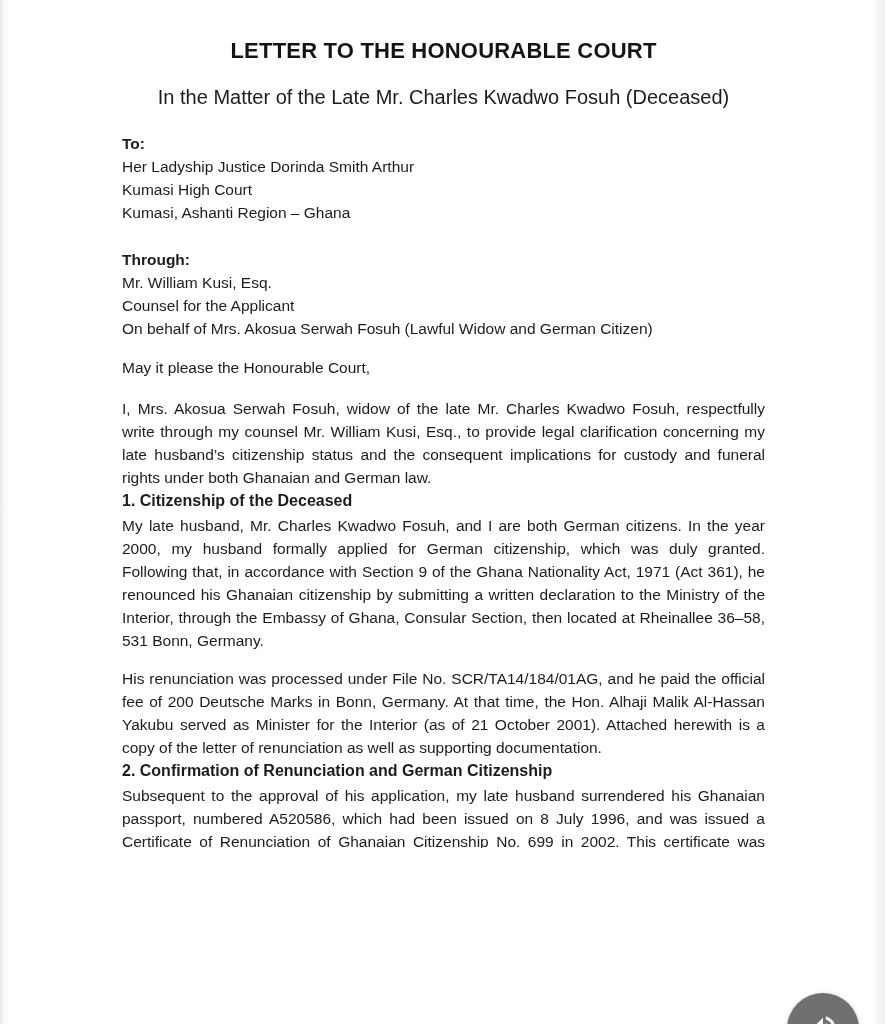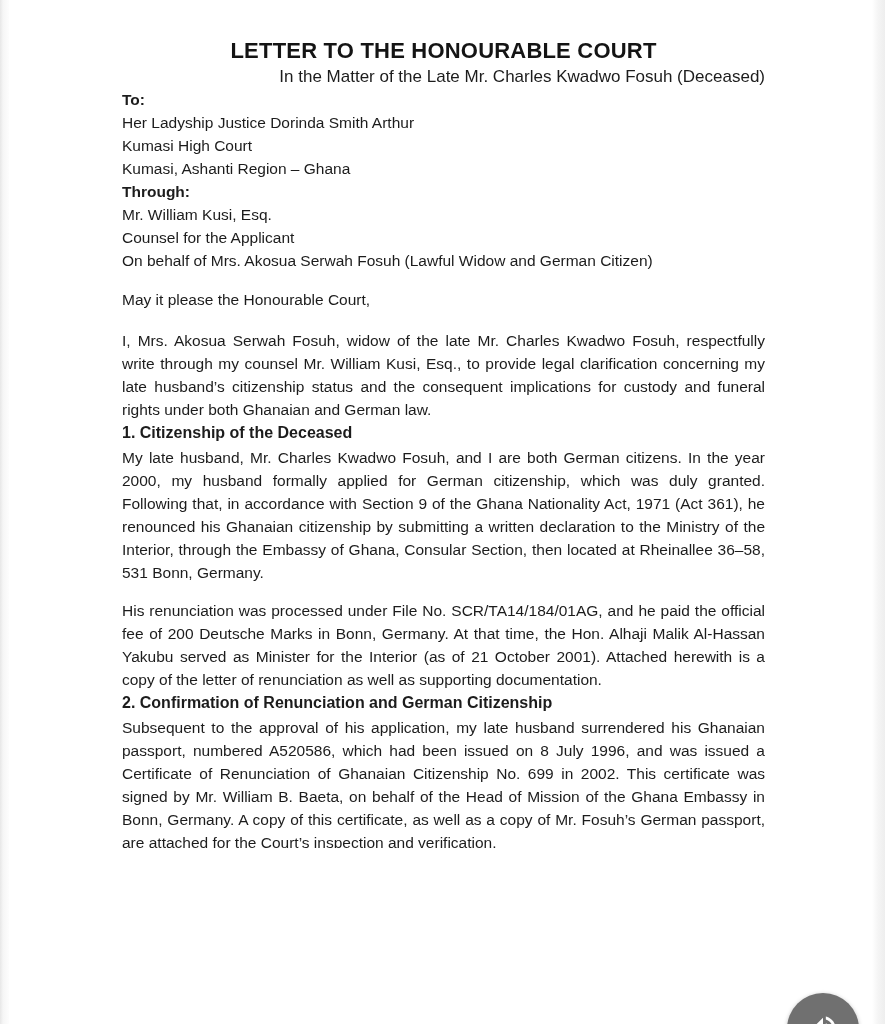--- a/index.html
+++ b/index.html
@@ -30,26 +30,27 @@
   }
   .title {
     font-size: 22px;
     font-weight: bold;
     text-align: center;
     line-height: 26px;
     letter-spacing: 0.2px;
     color: #141414;
   }
   .subtitle {
-    margin-top: 2px;
-    font-size: 17px;
-    text-align: right;
+    margin-top: 22px;
+    font-size: 20px;
+    text-align: center;
     line-height: 22px;
   }
   .addr {
+    margin-top: 24px;
     font-size: 15.5px;
     line-height: 23px;
   }
   .addr-label { font-weight: bold; }
   .subject {
     margin-top: 24px;
     font-size: 15.5px;
     font-weight: bold;
     line-height: 23px;
     text-align: justify;

